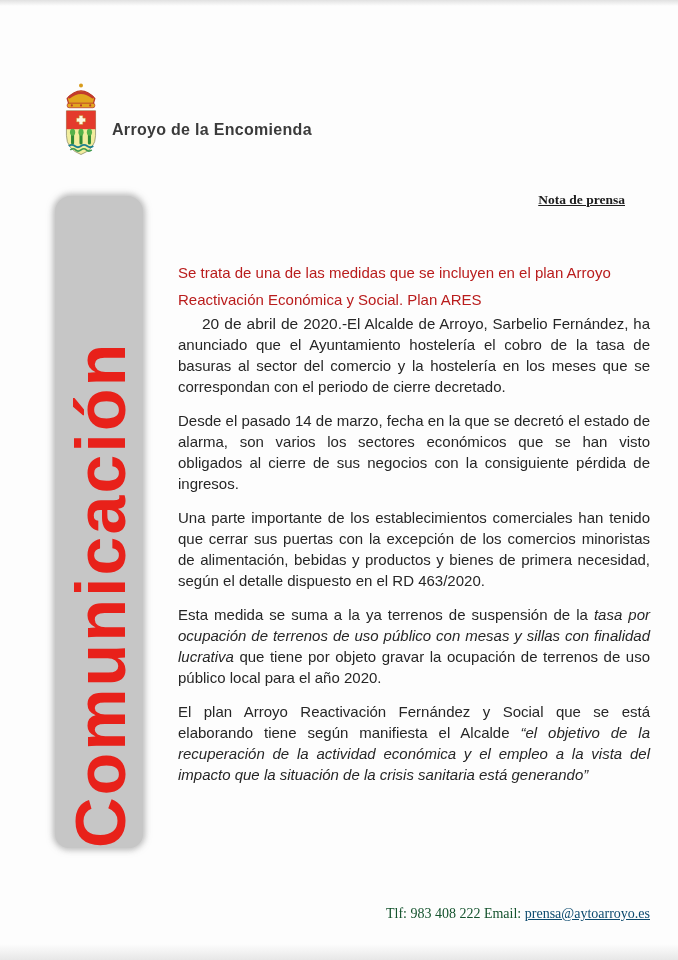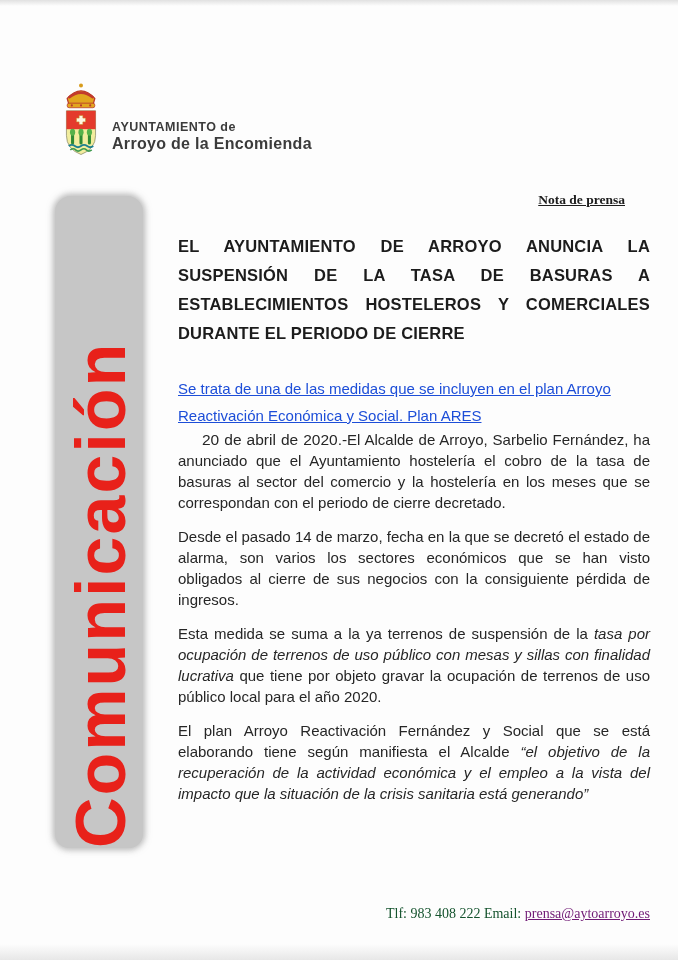--- a/index.html
+++ b/index.html
@@ -40,36 +40,36 @@
     color: #e8211a; white-space: nowrap;
   }
 
   
   .content { position: absolute; left: 178px; top: 232px; width: 472px; }
   .title {
     margin: 0; font-size: 16.5px; font-weight: bold; color: #1c1c1c;
     line-height: 29px; letter-spacing: .2px;
     text-align: justify; text-align-last: left;
   }
-  .subtitle { margin: 27px 0 0 0; font-size: 15px; line-height: 27px; color: #1d4ed8; text-decoration: underline; }
+  .subtitle { margin: 27px 0 0 0; font-size: 15px; line-height: 27px; color: #b91c1c; }
   .para {
     margin: 0 0 13px 0; font-size: 15px; line-height: 21px;
     text-align: justify; text-align-last: left; color: #262626;
   }
   .para:first-of-type { margin-top: 24px; }
   .date-serif { font-family: Liberation Sans, sans-serif; font-size: 15.5px; margin-left: 24px; }
   .ital { font-style: italic; }
 
   
   .footer {
     position: absolute; left: 178px; top: 906px; width: 472px;
     text-align: right; font-family: "Liberation Serif", serif; font-size: 14px;
   }
   .footer-red { color: #14532d; margin-top: 32px; }
-  .footer-email { color: #701a75; text-decoration: underline; cursor: pointer; }
+  .footer-email { color: #0c4a6e; text-decoration: underline; cursor: pointer; }
 </style>
 </head>
 <body>
 
 <div class="logo-wrap">
   <svg class="coat" viewBox="0 0 60 104" aria-hidden="true">
 
     <circle cx="30" cy="7" r="2.6" fill="#d89c1c"></circle>
     <path d="M12 24 Q30 4 48 24 L46 31 L14 31 Z" fill="#e2a61e" stroke="#b93a2b" stroke-width="1.6"></path>
     <path d="M14 23 Q30 10 46 23" fill="none" stroke="#c23a2c" stroke-width="3"></path>
@@ -91,39 +91,38 @@
     <g fill="#57b24a">
       <ellipse cx="19" cy="68" rx="3.4" ry="4.5"></ellipse>
       <ellipse cx="30" cy="68" rx="3.4" ry="4.5"></ellipse>
       <ellipse cx="41" cy="68" rx="3.4" ry="4.5"></ellipse>
     </g>
 
     <path d="M14 86 q4 -3 8 0 t8 0 t8 0 t8 0" fill="none" stroke="#1e7f8f" stroke-width="2.4"></path>
     <path d="M16 91 q4 -3 7 0 t7 0 t7 0 t7 0" fill="none" stroke="#3f9b4f" stroke-width="2.2"></path>
   </svg>
   <div class="logo-text">
-    <div class="logo-line1">AYUNTAMIENTO de</div>
     <div class="logo-line2">Arroyo de la Encomienda</div>
   </div>
 </div>
 
 <div class="nota">Nota de prensa</div>
 
 <aside class="banner">
   <span class="banner-word">Comunicación</span>
 </aside>
 
 <main class="content">
-  <h1 class="title">EL AYUNTAMIENTO DE ARROYO ANUNCIA LA SUSPENSIÓN DE LA TASA DE BASURAS A ESTABLECIMIENTOS HOSTELEROS Y COMERCIALES DURANTE EL PERIODO DE CIERRE</h1>
   <p class="subtitle">Se trata de una de las medidas que se incluyen en el plan Arroyo Reactivación Económica y Social. Plan ARES</p>
 
   <p class="para"><span class="date-serif">20 de abril de 2020.-</span><span>El Alcalde de Arroyo, Sarbelio Fernández, ha anunciado que el Ayuntamiento hostelería el cobro de la tasa de basuras al sector del comercio y la hostelería en los meses que se correspondan con el periodo de cierre decretado.</span></p>
 
   <p class="para">Desde el pasado 14 de marzo, fecha en la que se decretó el estado de alarma, son varios los sectores económicos que se han visto obligados al cierre de sus negocios con la consiguiente pérdida de ingresos.</p>
 
+  <p class="para">Una parte importante de los establecimientos comerciales han tenido que cerrar sus puertas con la excepción de los comercios minoristas de alimentación, bebidas y productos y bienes de primera necesidad, según el detalle dispuesto en el RD 463/2020.</p>
 
 
   <p class="para"><span>Esta medida se suma a la ya terrenos de suspensión de la </span><span class="ital">tasa por ocupación de terrenos de uso público con mesas y sillas con finalidad lucrativa</span><span> que tiene por objeto gravar la ocupación de terrenos de uso público local para el año 2020.</span></p>
 
   <p class="para"><span>El plan Arroyo Reactivación Fernández y Social que se está elaborando tiene según manifiesta el Alcalde </span><span class="ital">“el objetivo de la recuperación de la actividad económica y el empleo a la vista del impacto que la situación de la crisis sanitaria está generando”</span></p>
 </main>
 
 <footer class="footer">
   <span class="footer-red">Tlf: 983 408 222 Email: </span><a class="footer-email">prensa@aytoarroyo.es</a>
 </footer>

